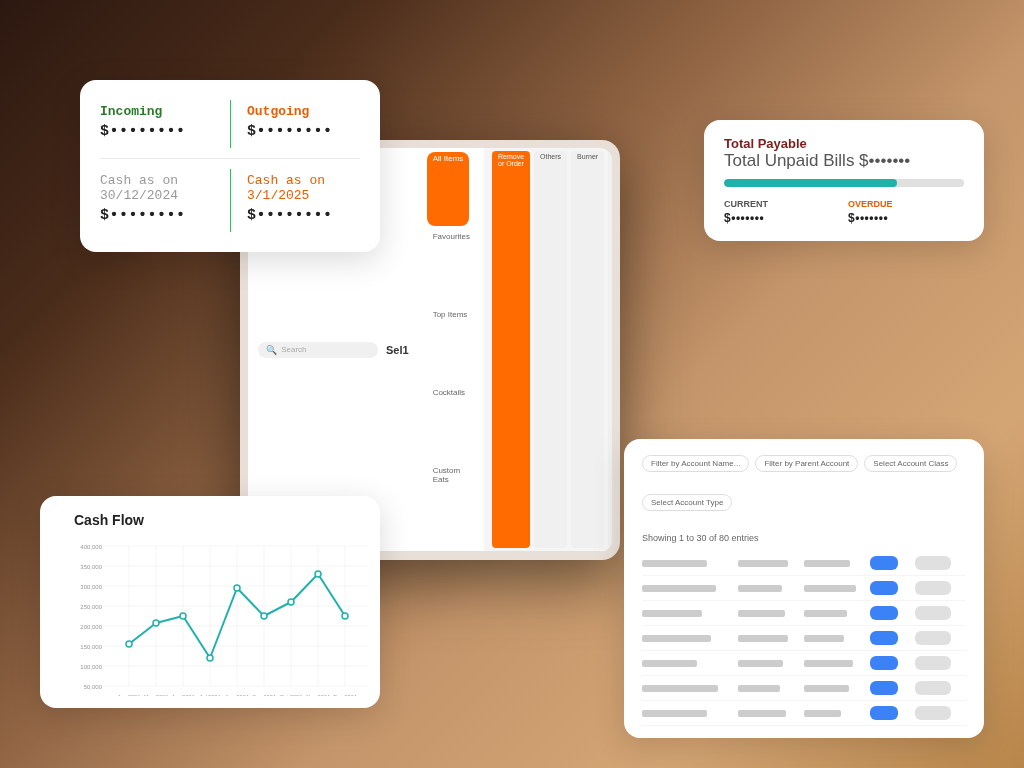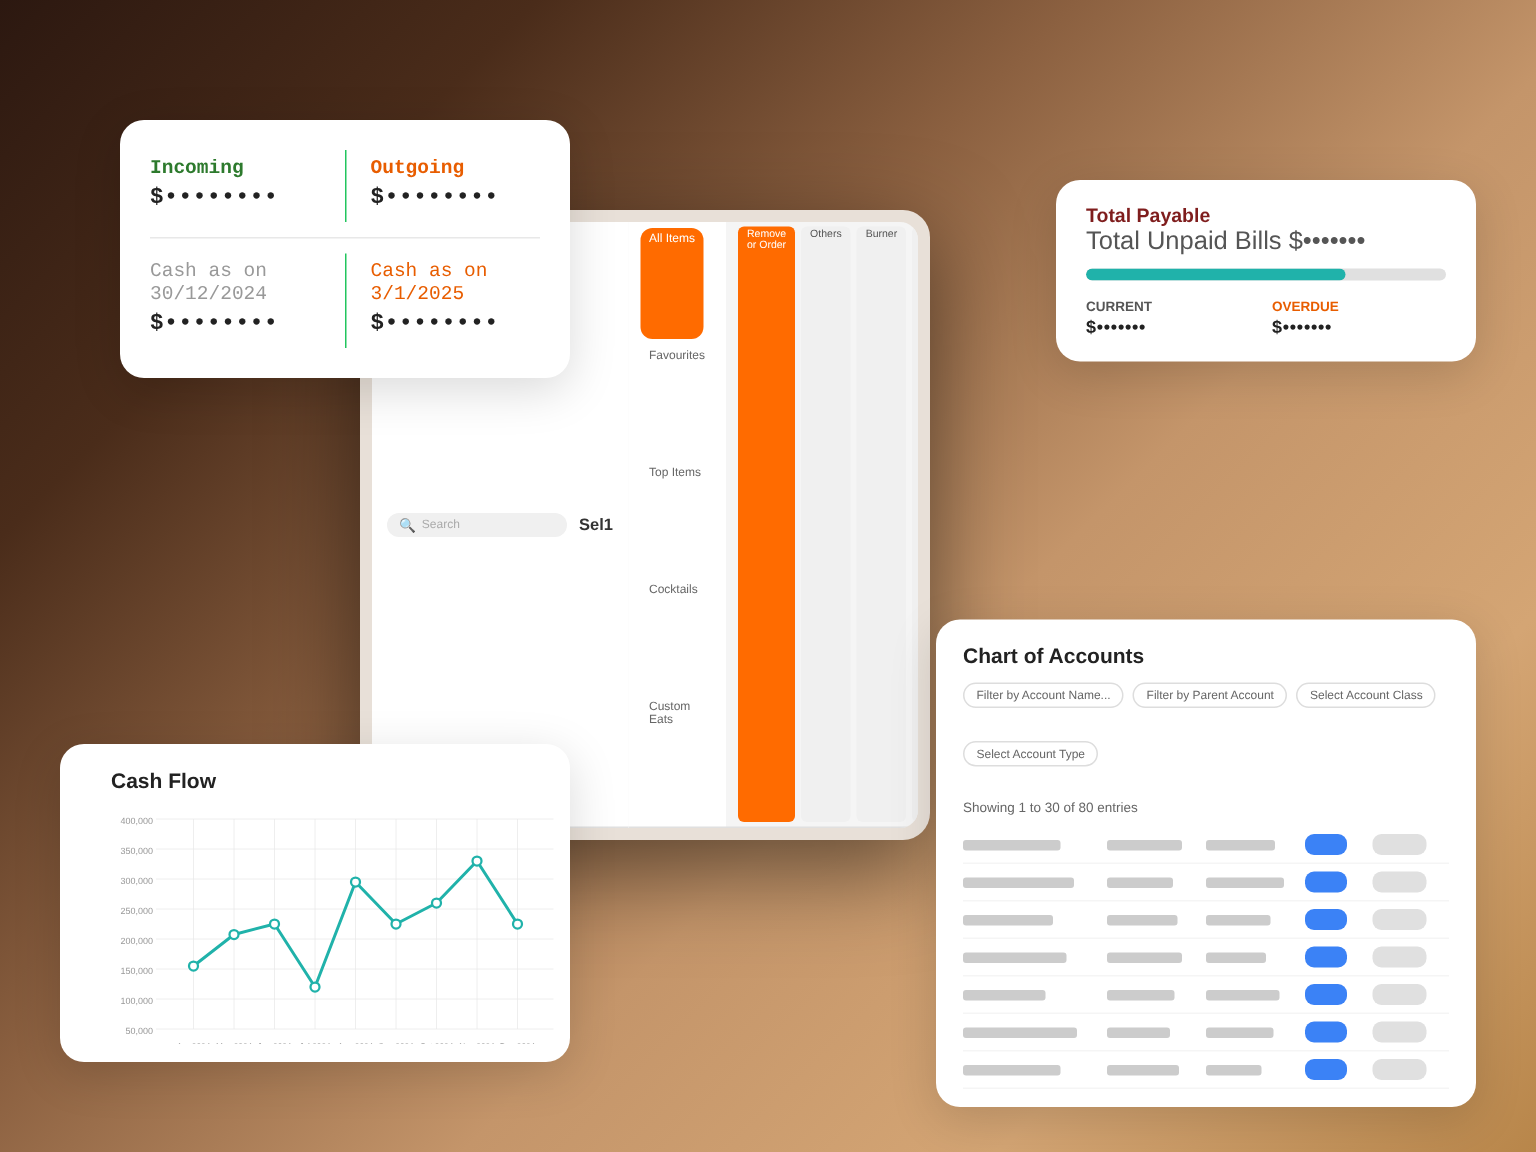--- a/index.html
+++ b/index.html
@@ -516,21 +516,20 @@
       <circle cx="163" cy="52" r="3" fill="white" stroke="#20b2aa" stroke-width="1.5"></circle>
       <circle cx="190" cy="80" r="3" fill="white" stroke="#20b2aa" stroke-width="1.5"></circle>
       <circle cx="217" cy="66" r="3" fill="white" stroke="#20b2aa" stroke-width="1.5"></circle>
       <circle cx="244" cy="38" r="3" fill="white" stroke="#20b2aa" stroke-width="1.5"></circle>
       <circle cx="271" cy="80" r="3" fill="white" stroke="#20b2aa" stroke-width="1.5"></circle>
     </svg>
   </div>
 </div>
 
 <div class="card accounts-card">
-  <div class="accounts-title">Chart of Accounts</div>
   <div class="filter-row">
     <button class="filter-btn">Filter by Account Name...</button>
     <button class="filter-btn">Filter by Parent Account</button>
     <button class="filter-btn">Select Account Class</button>
   </div>
   <div class="filter-row">
     <button class="filter-btn">Select Account Type</button>
   </div>
   <div class="showing-text">Showing 1 to 30 of 80 entries</div>
   <div class="accounts-table">

